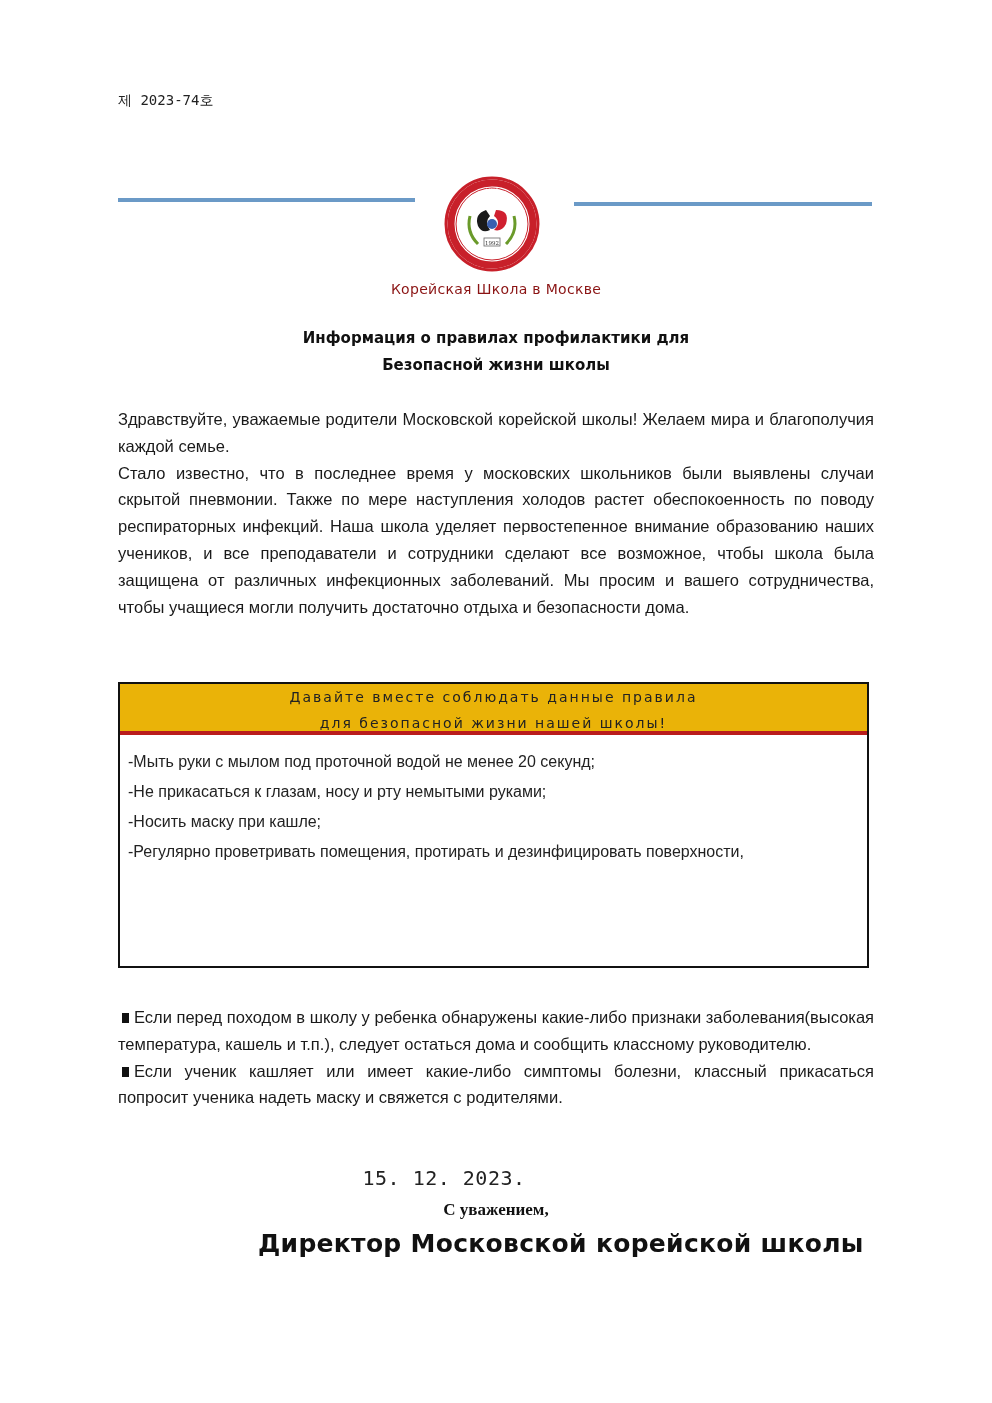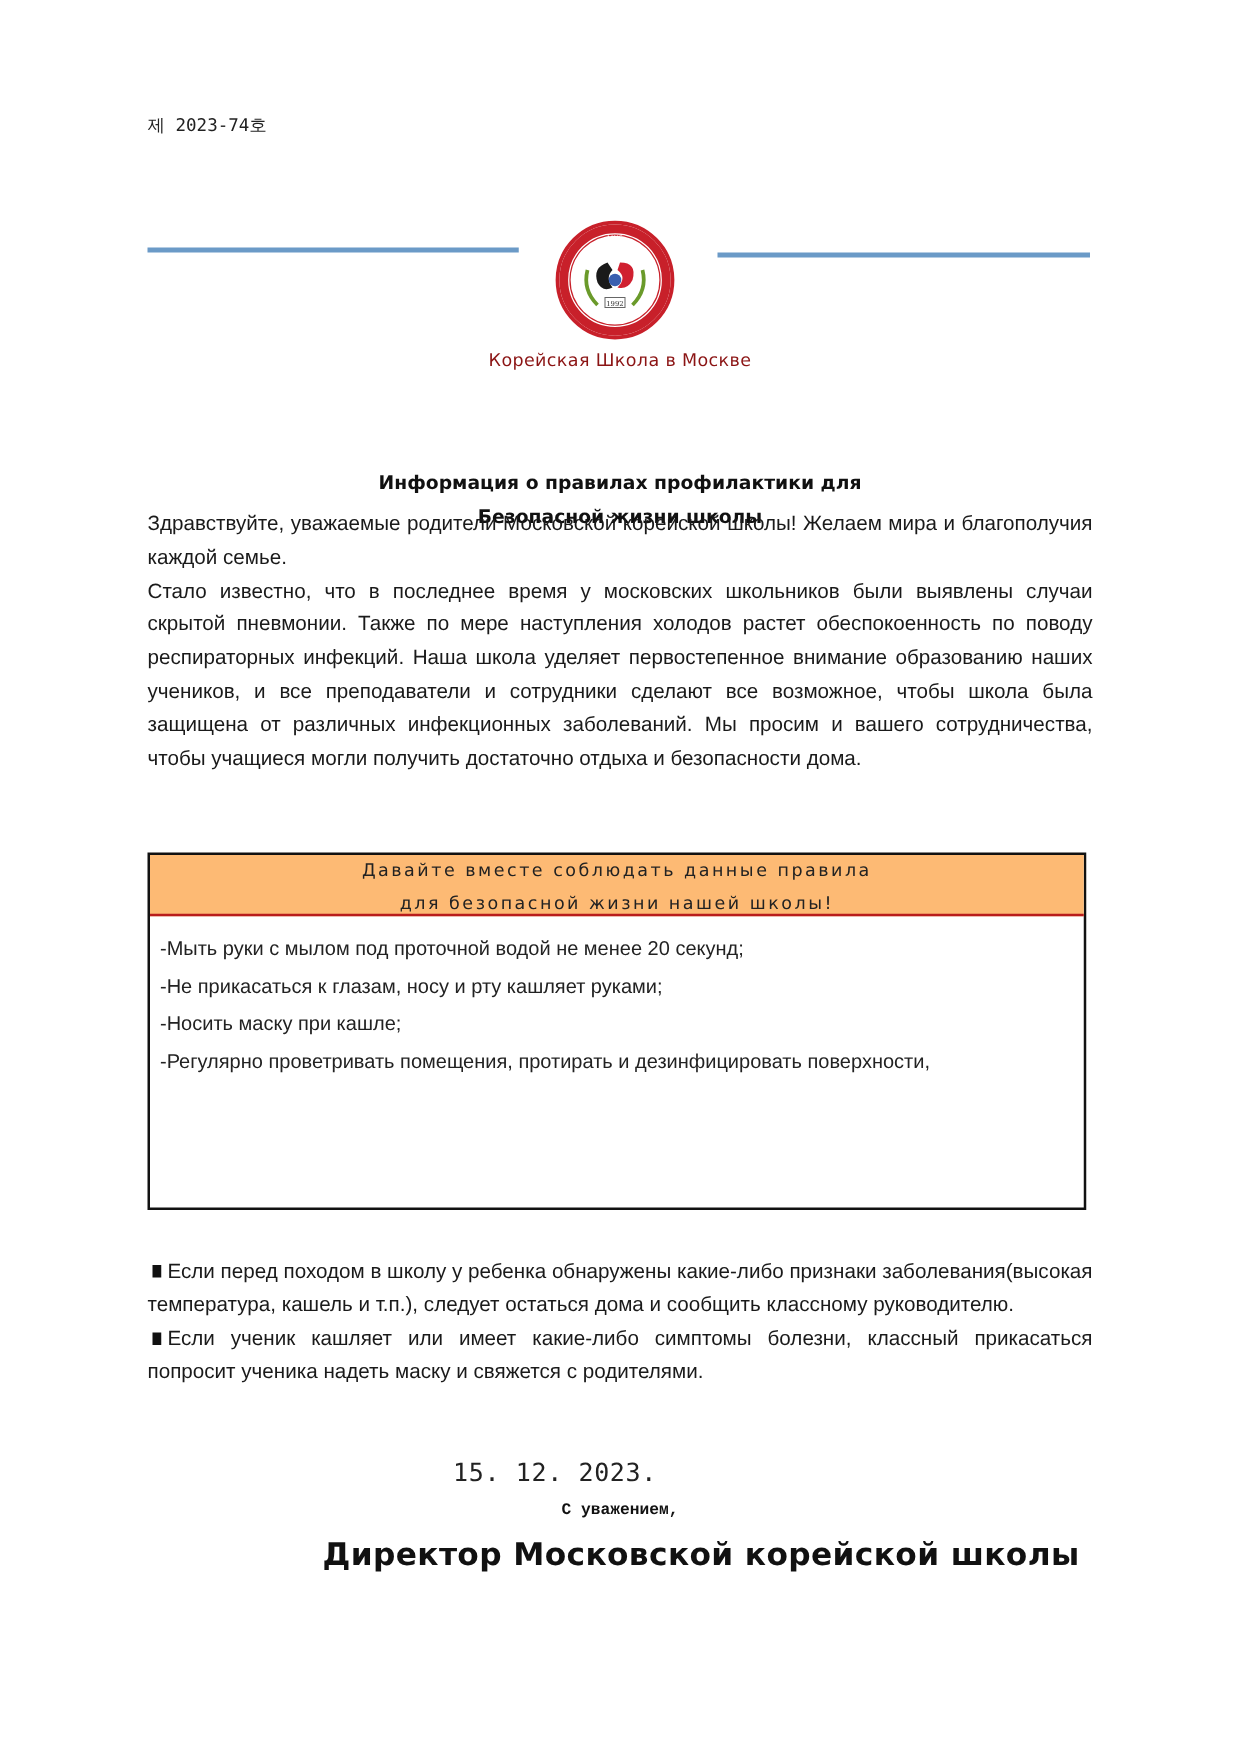--- a/index.html
+++ b/index.html
@@ -8,40 +8,40 @@
 
     .doc-number { position: absolute; left: 118px; top: 92px; font-family: "DejaVu Sans Mono", monospace; font-size: 14px; letter-spacing: 0px; color: #222; }
 
     .rule { position: absolute; height: 4px; background: #6b9ac7; }
     .rule-left { left: 118px; top: 198px; width: 297px; }
     .rule-right { left: 574px; top: 202px; width: 298px; }
 
     .logo { position: absolute; left: 444px; top: 176px; width: 96px; height: 96px; }
     .school-name { position: absolute; left: 0; width: 992px; top: 281px; text-align: center; font-family: "DejaVu Sans", sans-serif; font-size: 14px; color: #8b1414; letter-spacing: 0.3px; }
 
-    .title { position: absolute; left: 0; width: 992px; text-align: center; font-family: "DejaVu Sans", sans-serif; font-weight: bold; font-size: 15px; color: #111; margin-top: 48px; }
+    .title { position: absolute; left: 0; width: 992px; text-align: center; font-family: "DejaVu Sans", sans-serif; font-weight: bold; font-size: 15px; color: #111; }
     .title-1 { top: 329px; }
     .title-2 { top: 356px; }
 
     .body-text { position: absolute; left: 118px; width: 756px; font-family: "Liberation Sans Narrow", "Liberation Sans", sans-serif; font-size: 16.5px; line-height: 26.8px; text-align: justify; color: #1a1a1a; }
     .intro { top: 406px; }
     .intro p { margin: 0; }
     .intro .p2 { text-align-last: left; }
 
     .rules-box { position: absolute; left: 118px; top: 682px; width: 747px; height: 282px; border: 2px solid #111; }
-    .rules-head { background: #fdba74; height: 47px; border-bottom: 2px solid #b91c1c; text-align: center; font-family: "DejaVu Sans", sans-serif; font-size: 14px; letter-spacing: 2px; line-height: 26px; color: #222; padding-top: 0px; }
+    .rules-head { background: #eab308; height: 47px; border-bottom: 4px solid #b91c1c; text-align: center; font-family: "DejaVu Sans", sans-serif; font-size: 14px; letter-spacing: 2px; line-height: 26px; color: #222; padding-top: 0px; }
     .rules-body { padding: 12px 6px 0 8px; font-family: "Liberation Sans", sans-serif; font-size: 16px; line-height: 30px; color: #222; }
     .rules-body div { white-space: nowrap; }
 
     .notes { top: 1004px; }
     .notes p { margin: 0; }
     .bullet { display: inline-block; width: 7px; height: 10px; background: #111; margin-right: 5px; margin-left: 4px; vertical-align: 0px; }
 
     .date { position: absolute; left: 0; width: 888px; text-align: center; top: 1166px; font-family: "DejaVu Sans Mono", monospace; font-size: 20px; color: #222; letter-spacing: 0.5px; }
-    .regards { position: absolute; left: 0; width: 992px; text-align: center; top: 1200px; font-family: Liberation Mono, monospace; font-weight: bold; font-size: 13px; color: #111; }
+    .regards { position: absolute; left: 0; width: 992px; text-align: center; top: 1200px; font-family: Liberation Serif, serif; font-weight: bold; font-size: 17px; color: #111; }
     .signature { position: absolute; left: 258px; top: 1229px; font-family: "DejaVu Sans", sans-serif; font-weight: bold; font-size: 25px; color: #111; letter-spacing: 0.3px; }
   </style>
 </head>
 <body>
 
 <div class="page">
 
   <div class="doc-number">제 2023-74호</div>
 
   <div class="rule rule-left"></div>
@@ -71,21 +71,21 @@
     <p class="p2">Стало известно, что в последнее время у московских школьников были выявлены случаи скрытой пневмонии. Также по мере наступления холодов растет обеспокоенность по поводу респираторных инфекций. Наша школа уделяет первостепенное внимание образованию наших учеников, и все преподаватели и сотрудники сделают все возможное, чтобы школа была защищена от различных инфекционных заболеваний. Мы просим и вашего сотрудничества, чтобы учащиеся могли получить достаточно отдыха и безопасности дома.</p>
   </div>
 
   <div class="rules-box">
     <div class="rules-head">
       <div>Давайте вместе соблюдать данные правила</div>
       <div>для безопасной жизни нашей школы!</div>
     </div>
     <div class="rules-body">
       <div>-Мыть руки с мылом под проточной водой не менее 20 секунд;</div>
-      <div>-Не прикасаться к глазам, носу и рту кашляет руками;</div>
+      <div>-Не прикасаться к глазам, носу и рту немытыми руками;</div>
       <div>-Носить маску при кашле;</div>
       <div>-Регулярно проветривать помещения, протирать и дезинфицировать поверхности,</div>
     </div>
   </div>
 
   <div class="body-text notes">
     <p><span class="bullet"></span><span>Если перед походом в школу у ребенка обнаружены какие-либо признаки заболевания(высокая температура, кашель и т.п.), следует остаться дома и сообщить классному руководителю.</span></p>
     <p><span class="bullet"></span><span>Если ученик кашляет или имеет какие-либо симптомы болезни, классный прикасаться попросит ученика надеть маску и свяжется с родителями.</span></p>
   </div>
 

